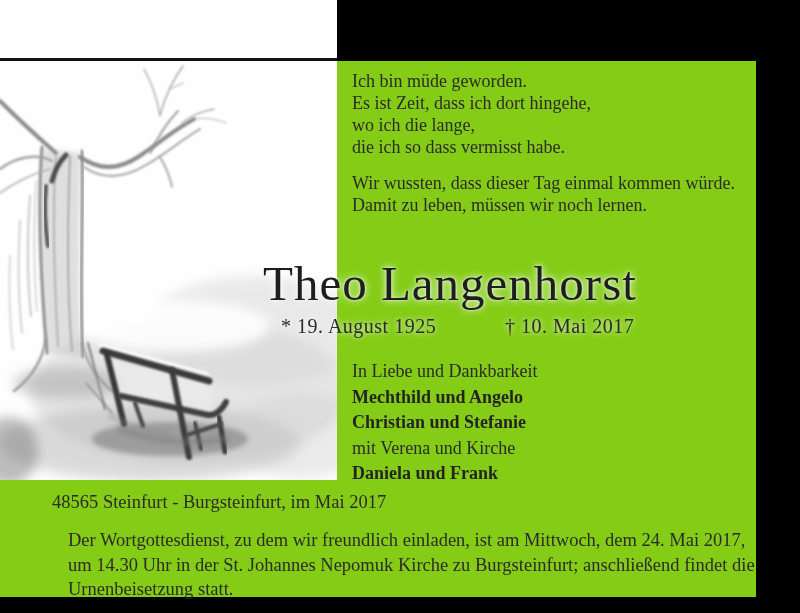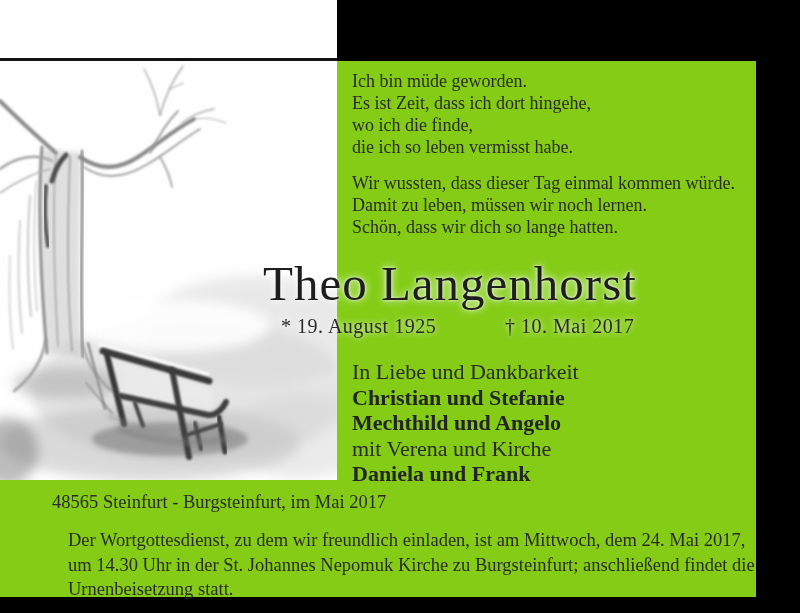--- a/index.html
+++ b/index.html
@@ -35,21 +35,21 @@
     font-size:49px;line-height:1.05;letter-spacing:1px;
     color:#1e1e1e;white-space:nowrap;
     text-shadow:0 0 8px rgba(255,255,255,.95),0 0 3px rgba(255,255,255,.85);
   }
   
   .date{position:absolute;top:315px;font-size:20px;letter-spacing:.5px;color:#2b2b2b;white-space:nowrap;z-index:3;
     text-shadow:0 0 6px rgba(255,255,255,.95);font-family:Liberation Serif, serif;}
   .date-birth{left:281px;}
   .date-death{left:505px;}
   
-  .family{position:absolute;left:352px;top:359px;font-size:22px;line-height:25.5px;}
+  .family{position:absolute;left:352px;top:359px;font-size:18px;line-height:25.5px;}
   .family .bold{font-weight:bold;color:#242424;}
   .family div{white-space:nowrap;}
   
   .address{position:absolute;left:52px;top:492px;font-size:18.5px;white-space:nowrap;color:#2b2b2b;}
   .invitation{position:absolute;left:68px;top:528px;font-size:18.5px;line-height:24.5px;color:#2b2b2b;}
   .invitation div{white-space:nowrap;}
 </style>
 </head>
 <body>
 
@@ -145,38 +145,37 @@
         <path d="M120,368 C150,380 185,385 225,378" stroke="#7a7a7a" stroke-width="6" opacity="0.5" filter="url(#b2)"></path>
         <path d="M110,355 C130,365 150,371 168,373" stroke="#8a8a8a" stroke-width="4" opacity="0.5" filter="url(#b2)"></path>
       </g>
     </svg>
   </div>
 
   <div class="poem">
     <div class="stanza">
       <div class="poem-line">Ich bin müde geworden.</div>
       <div class="poem-line">Es ist Zeit, dass ich dort hingehe,</div>
-      <div class="poem-line">wo ich die finde,</div>
-      <div class="poem-line">die ich so leben vermisst habe.</div>
+      <div class="poem-line">wo ich die lange,</div>
+      <div class="poem-line">die ich so dass vermisst habe.</div>
     </div>
     <div class="stanza">
       <div class="poem-line">Wir wussten, dass dieser Tag einmal kommen würde.</div>
       <div class="poem-line">Damit zu leben, müssen wir noch lernen.</div>
-      <div class="poem-line">Schön, dass wir dich so lange hatten.</div>
     </div>
   </div>
 
   <div class="name">Theo Langenhorst</div>
   <div class="date date-birth">* 19. August 1925</div>
   <div class="date date-death">† 10. Mai 2017</div>
 
   <div class="family">
     <div>In Liebe und Dankbarkeit</div>
+    <div class="bold">Mechthild und Angelo</div>
     <div class="bold">Christian und Stefanie</div>
-    <div class="bold">Mechthild und Angelo</div>
     <div>mit Verena und Kirche</div>
     <div class="bold">Daniela und Frank</div>
   </div>
 
   <div class="address">48565 Steinfurt - Burgsteinfurt, im Mai 2017</div>
   <div class="invitation">
     <div>Der Wortgottesdienst, zu dem wir freundlich einladen, ist am Mittwoch, dem 24. Mai 2017,</div>
     <div>um 14.30 Uhr in der St. Johannes Nepomuk Kirche zu Burgsteinfurt; anschließend findet die</div>
     <div>Urnenbeisetzung statt.</div>
   </div>

